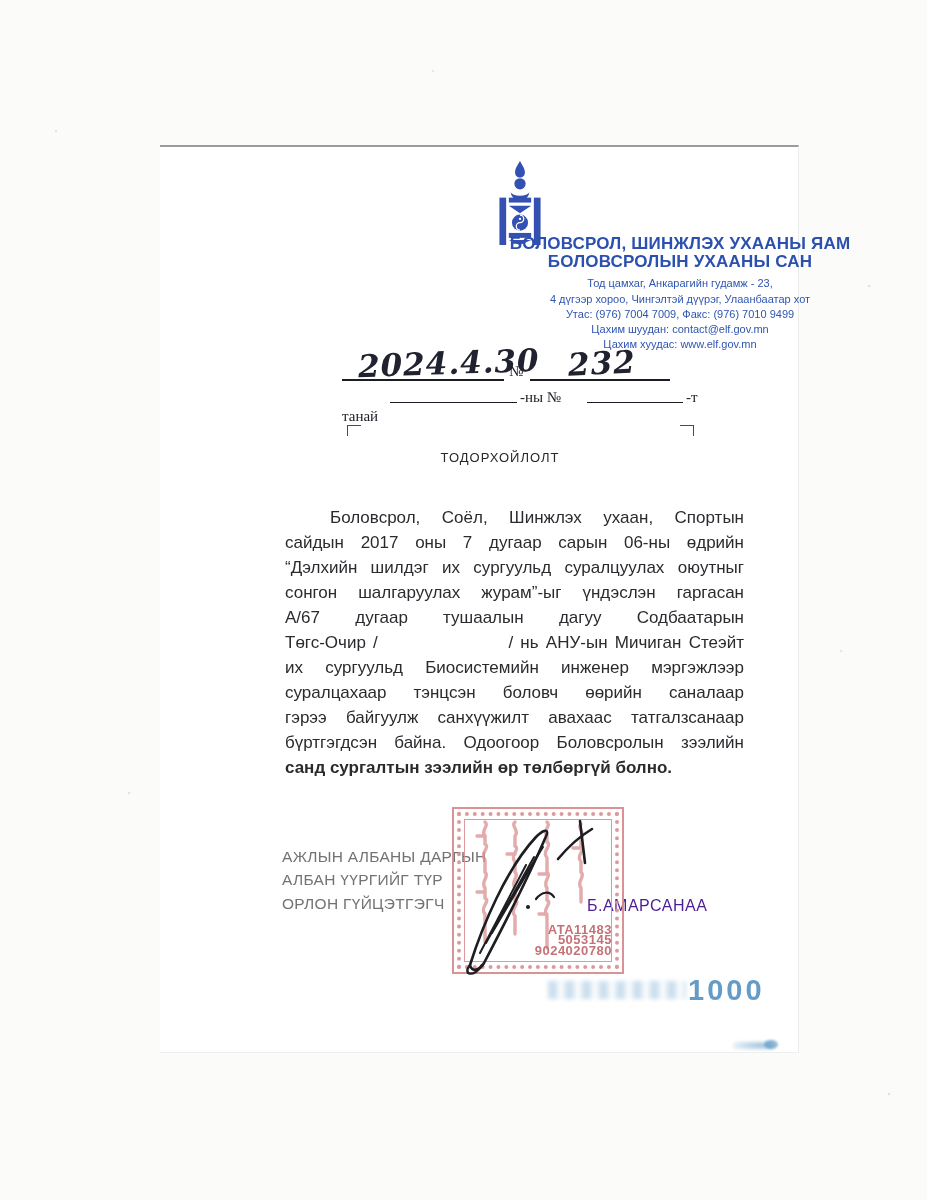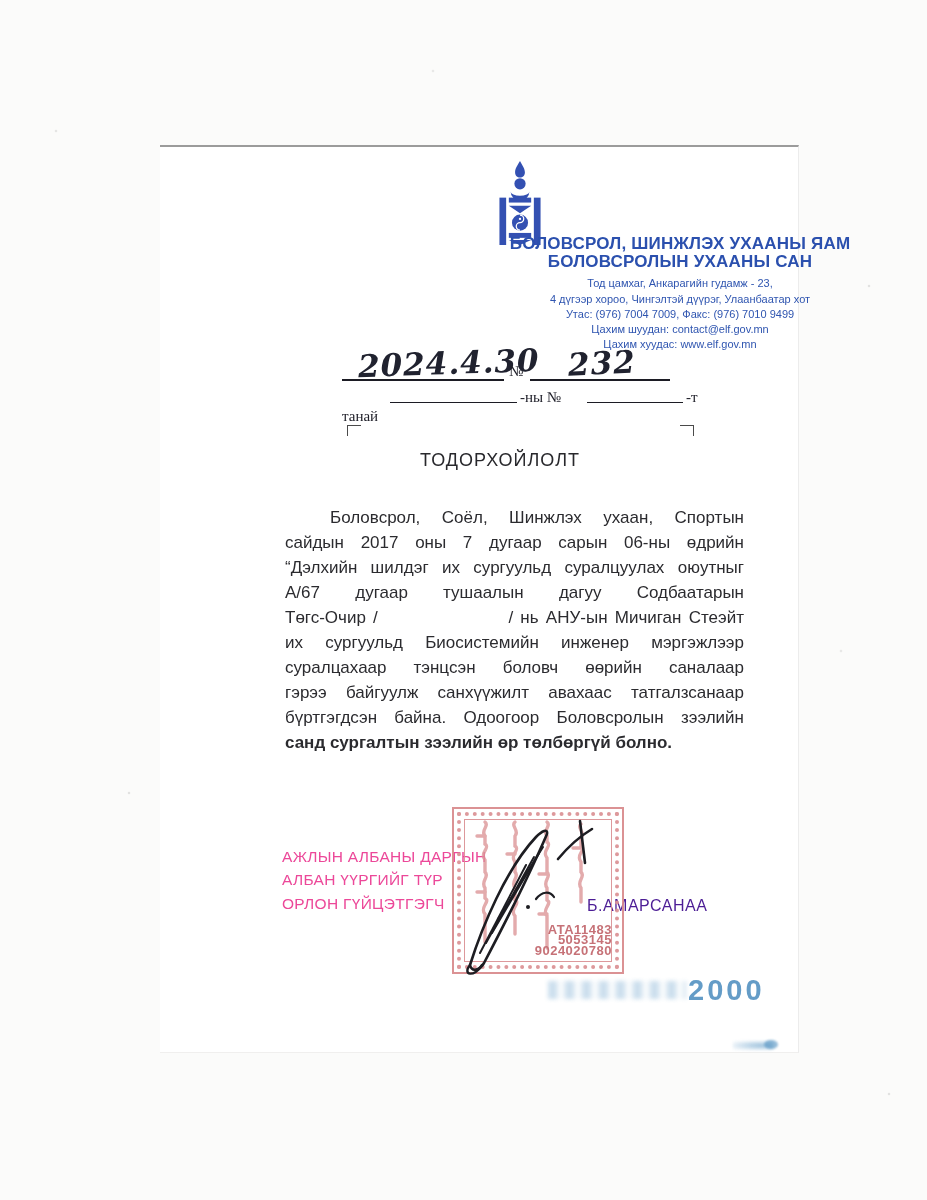--- a/index.html
+++ b/index.html
@@ -16,28 +16,28 @@
   
   .rule{background:#1c1c24;height:1.6px;}
   .serif{font-family:"Liberation Serif",serif;color:#20202a;font-size:15px;}
   .hand{font-family:"DejaVu Serif",serif;font-style:italic;color:#20222f;font-size:31px;
         font-weight:bold;letter-spacing:1px;white-space:nowrap;}
   
   .corner{width:13px;height:10px;border-top:1.6px solid #4a4a4a;}
   .corner.left{border-left:1.6px solid #4a4a4a;}
   .corner.right{border-right:1.6px solid #4a4a4a;}
   
-  .title{left:350px;width:300px;text-align:center;font-size:18px;letter-spacing:1px;
+  .title{left:350px;width:300px;text-align:center;font-size:13px;letter-spacing:1px;
          color:#28282c;font-weight:500;}
   .body-col{left:285px;top:503px;width:459px;color:#2b2b2f;font-size:17px;}
   .body-line{line-height:25px;text-align:justify;text-align-last:justify;white-space:normal;}
   .body-line.first{text-indent:45px;}
   .body-line.last{text-align-last:left;font-weight:bold;}
   
-  .sig-line{left:282px;width:300px;font-size:15.5px;line-height:23.5px;color:#ec4899;letter-spacing:.3px;}
+  .sig-line{left:282px;width:300px;font-size:15.5px;line-height:23.5px;color:#737373;letter-spacing:.3px;}
   .sig-name{left:575px;width:170px;font-size:16px;color:#4c1d95;letter-spacing:.5px;margin-left:12px;}
   
   .stamp{left:452px;top:805px;width:168px;height:163px;border:2px solid #d9898c;opacity:.92;}
   .stamp .frame1{position:absolute;inset:3px;border:4px dotted #db9194;}
   .stamp .frame2{position:absolute;inset:10px;border:1.5px solid #db9194;}
   .stamp-serial{position:absolute;right:10px;bottom:16px;text-align:right;color:#c2666c;
                 font-size:13px;font-weight:bold;line-height:10.5px;letter-spacing:.5px;}
   
   .blue-num{left:688px;top:974px;font-size:29px;font-weight:bold;color:#3e84ba;opacity:.8;
             letter-spacing:3px;filter:blur(.5px);}
@@ -101,20 +101,21 @@
 
     <div class="abs corner left" style="left:187px;top:278px;"></div>
     <div class="abs corner right" style="left:520px;top:278px;"></div>
 
     <div class="abs title" style="left:190px;top:303px;">ТОДОРХОЙЛОЛТ</div>
 
     <div class="abs body-col" style="left:125px;top:358px;">
       <div class="body-line first">Боловсрол, Соёл, Шинжлэх ухаан, Спортын</div>
       <div class="body-line">сайдын 2017 оны 7 дугаар сарын 06-ны өдрийн</div>
       <div class="body-line">“Дэлхийн шилдэг их сургуульд суралцуулах оюутныг</div>
+      <div class="body-line">сонгон шалгаруулах журам”-ыг үндэслэн гаргасан</div>
       <div class="body-line">А/67 дугаар тушаалын дагуу Содбаатарын</div>
       <div class="body-line">Төгс-Очир /&nbsp;&nbsp;&nbsp;&nbsp;&nbsp;&nbsp;&nbsp;&nbsp;&nbsp;&nbsp;&nbsp;&nbsp;&nbsp;&nbsp;&nbsp;&nbsp;&nbsp;&nbsp;/ нь АНУ-ын Мичиган Стеэйт</div>
       <div class="body-line">их сургуульд Биосистемийн инженер мэргэжлээр</div>
       <div class="body-line">суралцахаар тэнцсэн боловч өөрийн саналаар</div>
       <div class="body-line">гэрээ байгуулж санхүүжилт авахаас татгалзсанаар</div>
       <div class="body-line">бүртгэгдсэн байна. Одоогоор Боловсролын зээлийн</div>
       <div class="body-line last">санд сургалтын зээлийн өр төлбөргүй болно.</div>
     </div>
 
     <div class="abs sig-line" style="left:122px;top:698px;">АЖЛЫН АЛБАНЫ ДАРГЫН</div>
@@ -151,16 +152,16 @@
         <path stroke-width="2.4" d="M30 158 C22 168 34 171 42 158"></path>
         <path stroke-width="2.2" d="M96 92 C102 84 110 84 114 90"></path>
         <circle cx="88" cy="100" r="2" fill="#1d1d22" stroke="none"></circle>
         <path stroke-width="2.6" d="M118 52 C128 40 142 28 152 22"></path>
         <path stroke-width="2.6" d="M140 14 L145 56"></path>
       </g>
     </svg>
   </div>
 
   <div class="abs blue-prefix"></div>
-  <div class="abs blue-num">2000</div>
+  <div class="abs blue-num">1000</div>
   <div class="abs blue-smudge"></div>
   <div class="abs blue-smudge-dot"></div>
 </div>
 
 </body></html>

